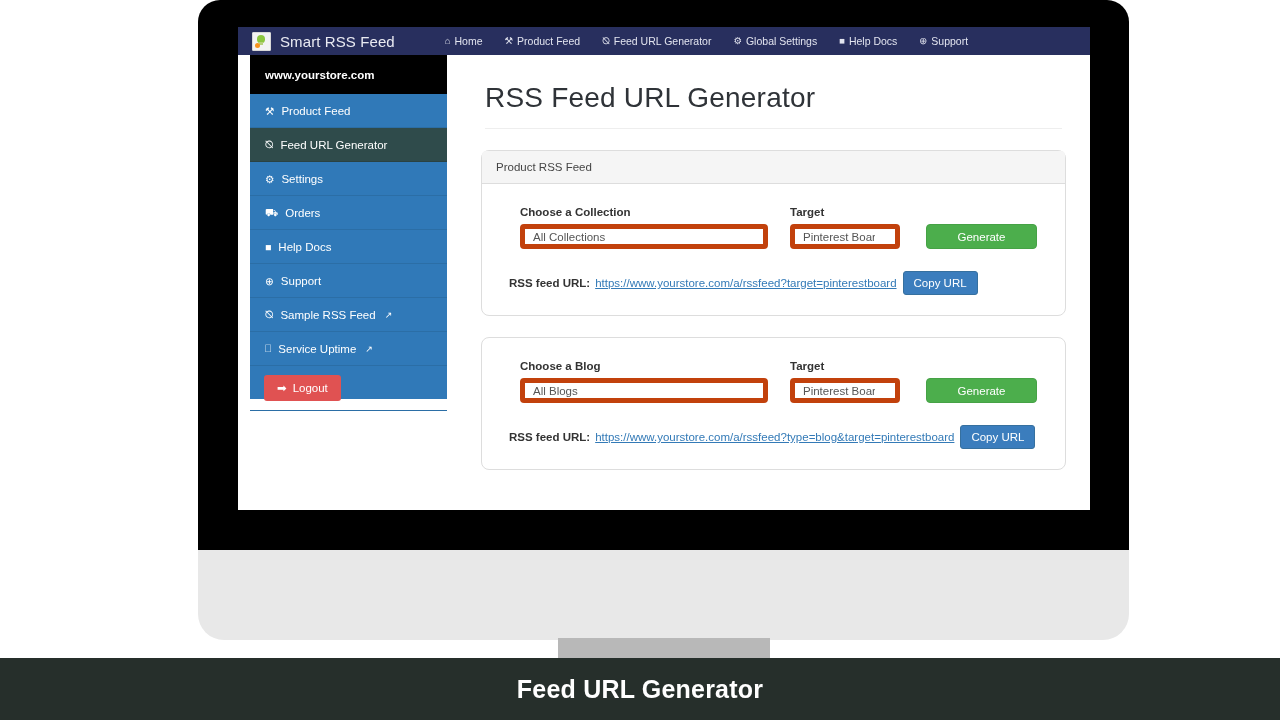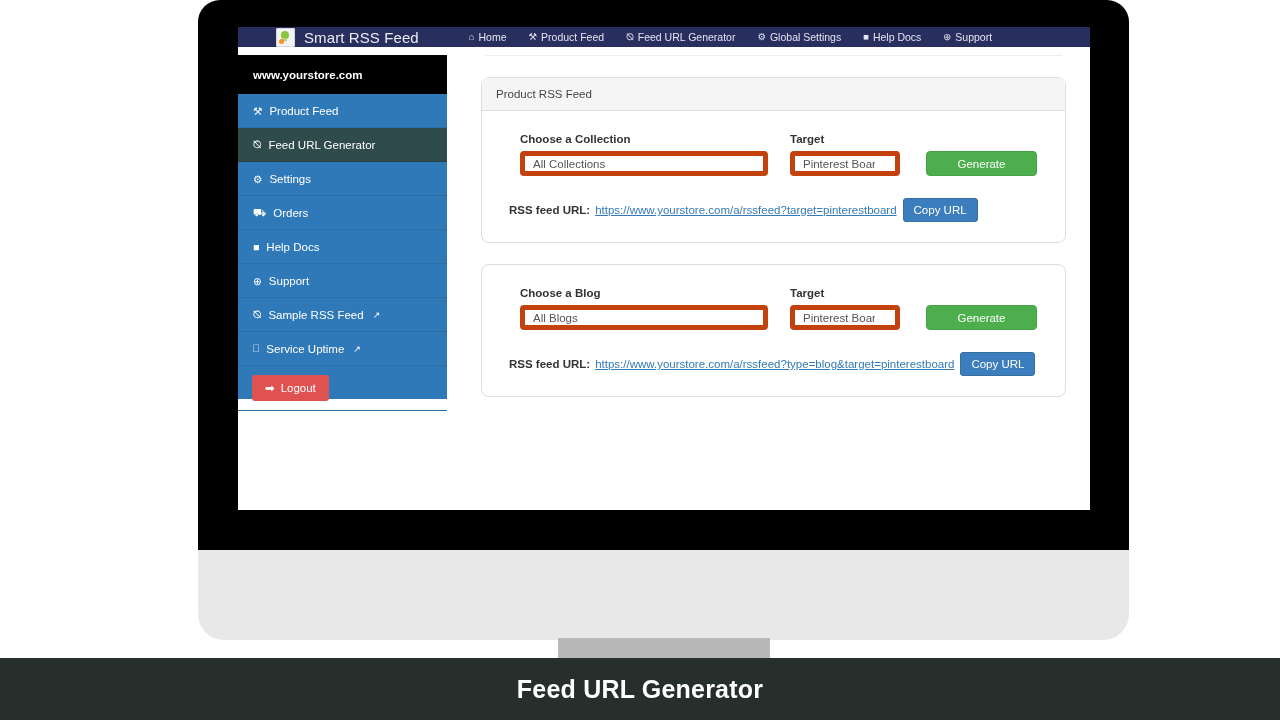--- a/index.html
+++ b/index.html
@@ -59,24 +59,23 @@
     background: #ffffff;
     overflow: hidden;
   }
 
   
   .navbar {
     position: absolute;
     left: 0;
     top: 0;
     width: 852px;
-    height: 20px;
+    height: 28px;
     background: #282f5e;
     display: flex;
-    padding-left: 24px;
   }
   .brand {
     display: flex;
     align-items: center;
     margin-left: 14px;
   }
   .brand-logo {
     width: 17px;
     height: 17px;
     background: #f3f3f3;
@@ -131,21 +130,21 @@
     gap: 4px;
     padding: 0 11px;
     white-space: nowrap;
     cursor: pointer;
   }
   .nav-link .ic { font-size: 9.5px; line-height: 1; display:inline-block; }
 
   
   .sidebar {
     position: absolute;
-    left: 0;
+    left: 12px;
     top: 28px;
     width: 209px;
     height: 344px;
     background: #3079b8;
   }
   .store-header {
     height: 39px;
     background: #000000;
     display: flex;
     align-items: center;
@@ -421,20 +420,21 @@
       </div>
       <div class="side-logout-wrap">
         <button class="logout-btn">
           <span>➡</span>
           <span>Logout</span>
         </button>
       </div>
     </div>
 
     <div class="content">
+      <h1 class="page-title">RSS Feed URL Generator</h1>
       <div class="title-rule"></div>
 
       <div class="panel">
         <div class="panel-head">Product RSS Feed</div>
         <div class="panel-body">
           <div class="form-row">
             <div class="field">
               <label class="field-label">Choose a Collection</label>
               <span class="sel-wrap">
                 <select class="sel sel-collection">

